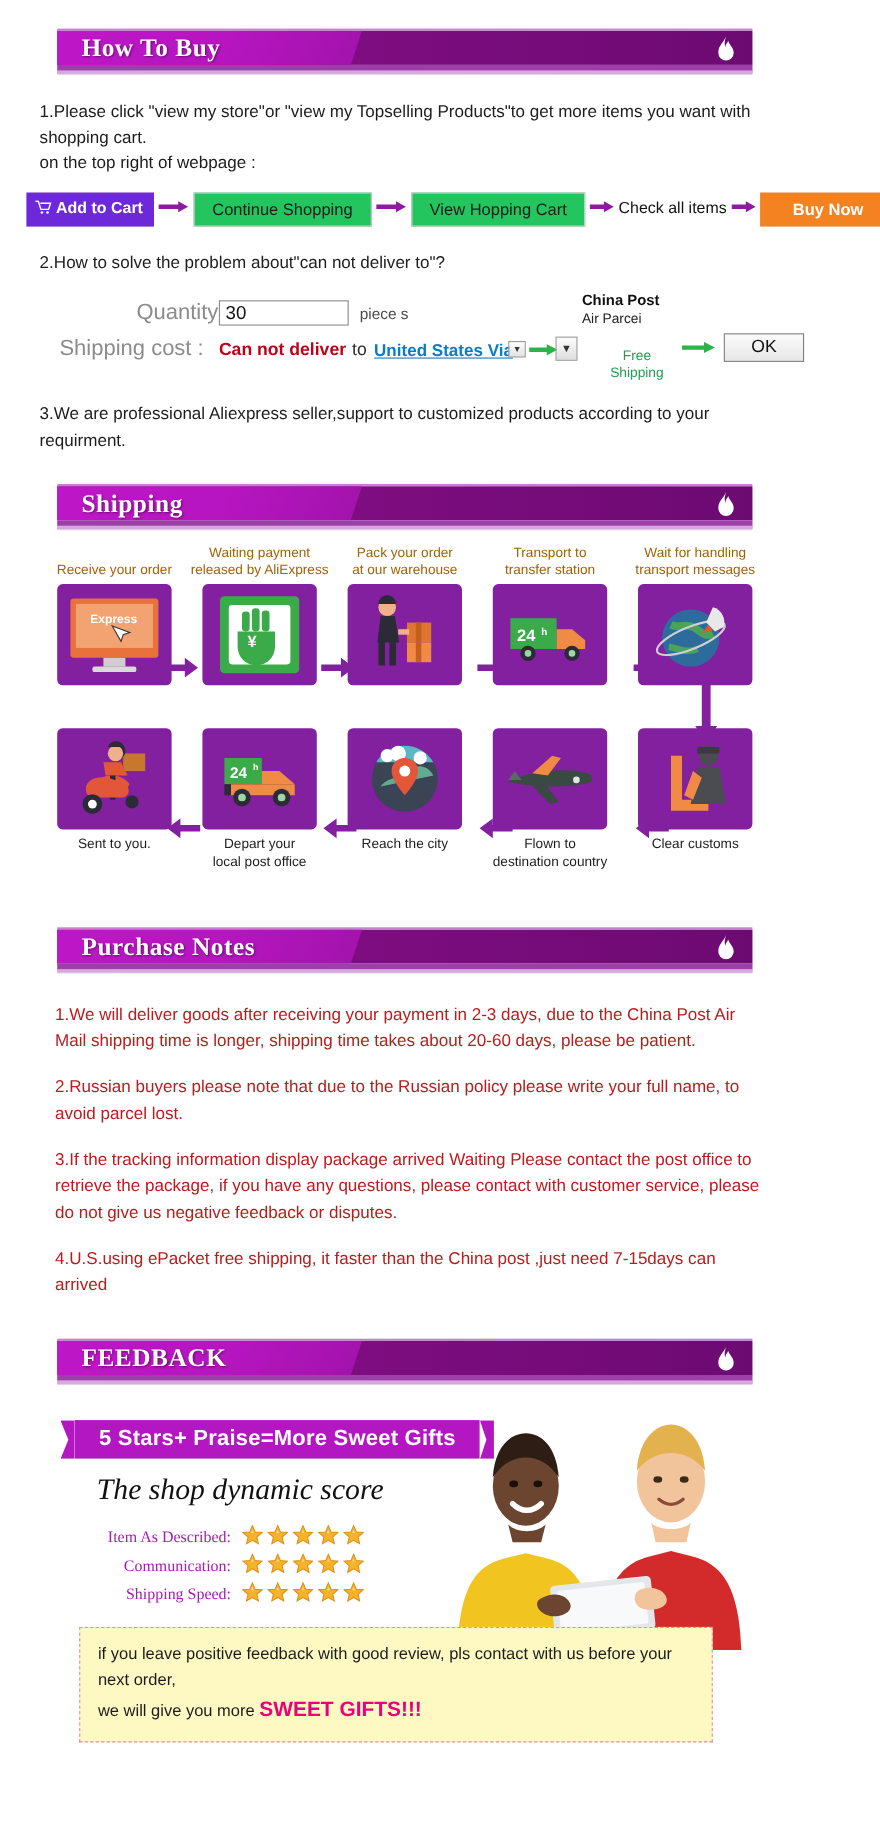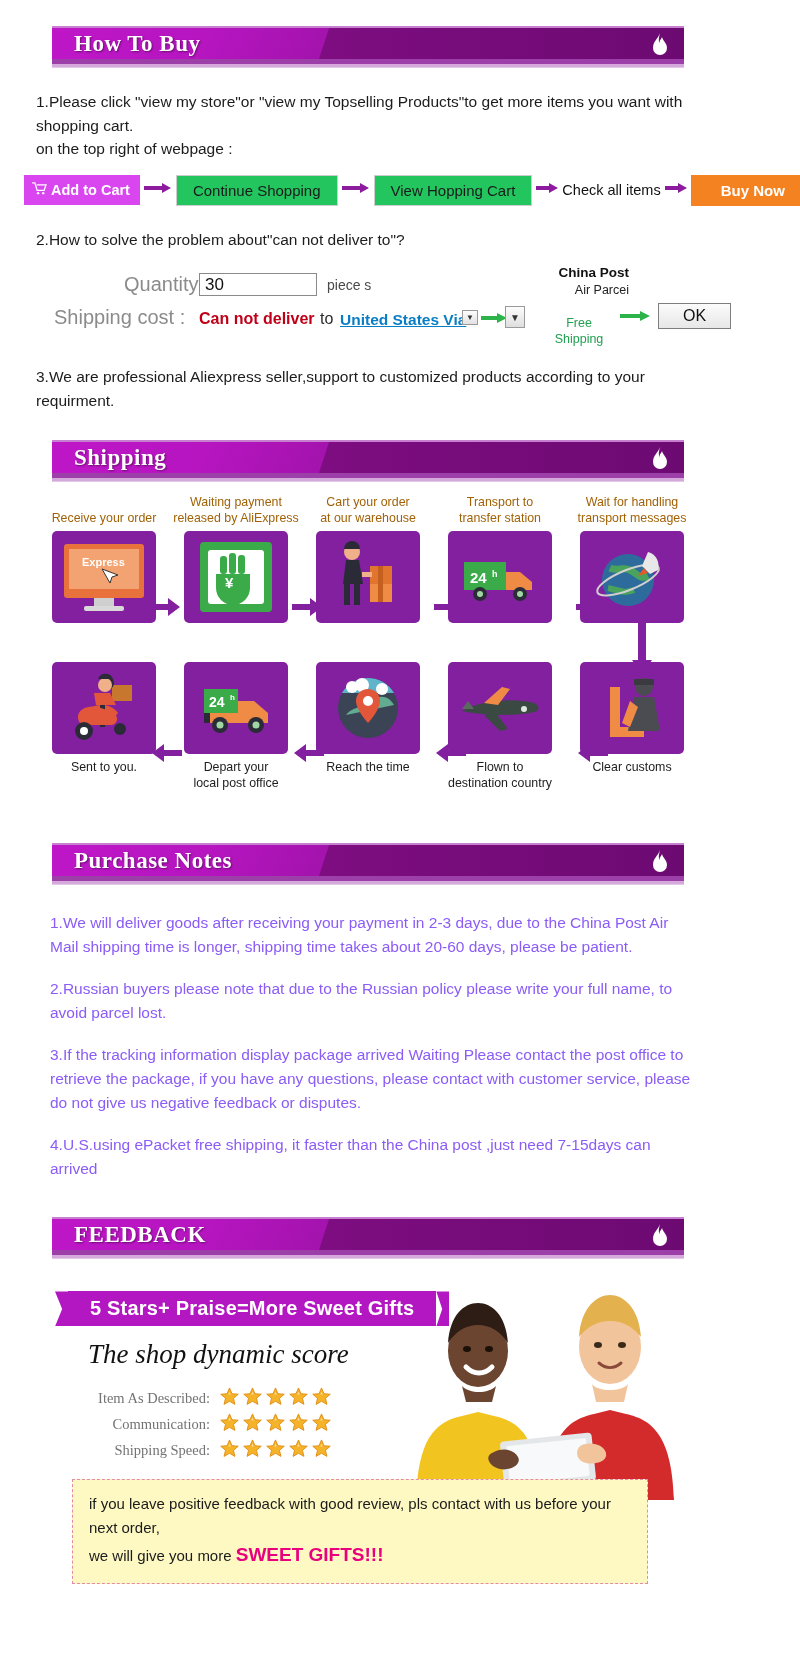--- a/index.html
+++ b/index.html
@@ -63,21 +63,21 @@
   }
   .block-pad { padding: 0 36px; }
 
   
   .flow {
     display:flex; align-items:center;
     padding: 0 24px;
     margin-top: 14px;
   }
   .chip-orange-red {
-    background:#d946ef;
+    background:#6d28d9;
     color:#fff;
     font-weight:bold;
     font-size: 14.5px;
     padding: 7px 10px 7px 8px;
     display:flex; align-items:center; gap:4px;
     white-space:nowrap;
   }
   .chip-white {
     background:#22c55e;
     border:1px solid #cdcdcd;
@@ -119,21 +119,21 @@
     display:flex; align-items:center; justify-content:center;
     font-size:8px; color:#333;
   }
   .big-drop {
     position:absolute; width:20px; height:22px;
     border:1px solid #9a9a9a; background:linear-gradient(#fdfdfd,#dedede);
     display:flex; align-items:center; justify-content:center;
     font-size:10px; color:#333;
   }
   .chinapost {
-    position:absolute; text-align:right; font-size:13px; line-height:1.25;
+    position:absolute; text-align:left; font-size:13px; line-height:1.25;
   }
   .chinapost b { font-size:13.5px; color:#111; }
   .chinapost .sub { font-size:12.5px; color:#222; }
   .freeship {
     position:absolute; text-align:center; font-size:12.5px; color:#21a050; line-height:1.3;
   }
   .ok-btn {
     position:absolute; width:73px; height:26px;
     border:1px solid #7e7e7e; background:linear-gradient(#fbfbfb,#e7e7e7);
     display:flex; align-items:center; justify-content:center;
@@ -152,21 +152,21 @@
     width:104px; height:92px; margin: 5px auto 0;
     background:#8320a0; border-radius:5px;
     display:flex; align-items:center; justify-content:center;
     overflow:hidden; position:relative;
   }
   .ship-cap-below {
     font-size:12.4px; line-height:1.25; color:#1d1d1d; margin-top:6px;
   }
 
   
-  .note { font-size:15.5px; line-height:1.55; color:#8b5cf6; margin: 0 0 18px 0; }
+  .note { font-size:15.5px; line-height:1.55; color:#b91c1c; margin: 0 0 18px 0; }
 
   
   .fb-area { position:relative; margin-top:18px; height:280px; }
   .ribbon {
     position:absolute; left:68px; top:14px;
     background:#b317c2; color:#fff;
     font-size:20px; font-weight:bold;
     padding:6px 22px;
     letter-spacing:.2px;
   }
@@ -178,21 +178,21 @@
   .ribbon:after{ right:-13px; clip-path: polygon(0 0,45% 50%,0 100%,100% 100%,100% 0); }
   .score-title {
     position:absolute; left:88px; top:62px;
     font-family:"Liberation Serif", serif;
     font-style:italic; font-size:27px; color:#111;
   }
   .score-rows { position:absolute; left:84px; top:108px; }
   .score-row { display:flex; align-items:center; height:26px; }
   .score-lbl {
     width:136px; text-align:right; padding-right:10px;
-    font-family:"Liberation Serif", serif; font-size:14.5px; color:#737373;
+    font-family:"Liberation Serif", serif; font-size:14.5px; color:#a21caf;
   }
   .stars { display:flex; gap:4px; }
   .promo {
     position:absolute; left:72px; right:88px; top: 202px;
     border: 1.5px dashed #e58aa8;
     padding: 12px 16px;
     background:#fef9c3;
   }
   .promo p { margin:0; font-size:15px; line-height:1.6; color:#1b1b1b; }
   .promo .big { color:#e8007d; font-weight:bold; font-size:19px; }
@@ -337,21 +337,21 @@
             <rect x="30" y="20" width="7" height="18" rx="3" fill="#3bab4a"></rect>
             <rect x="39" y="17" width="7" height="21" rx="3" fill="#3bab4a"></rect>
             <rect x="48" y="19" width="7" height="19" rx="3" fill="#3bab4a"></rect>
             <path d="M26 38h34v14a17 17 0 0 1-34 0z" fill="#3bab4a"></path>
             <text x="35" y="52" font-family="Liberation Sans" font-size="15" fill="#fff" font-weight="bold">¥</text>
           </svg>
         </div>
       </div>
 
       <div class="ship-cell">
-        <div class="ship-cap" style="white-space:pre-line;">Cart your order
+        <div class="ship-cap" style="white-space:pre-line;">Pack your order
 at our warehouse</div>
         <div class="ship-tile">
           <svg width="92" height="82" viewBox="0 0 92 82">
             <circle cx="30" cy="16" r="8" fill="#f0b089"></circle>
             <path d="M22 13a8 8 0 0 1 16 0z" fill="#2b2b38"></path>
             <path d="M24 24h13l4 24H21z" fill="#2b2b38"></path>
             <rect x="22" y="47" width="6" height="22" fill="#2b2b38"></rect>
             <rect x="32" y="47" width="6" height="22" fill="#2b2b38"></rect>
             <rect x="48" y="30" width="22" height="18" fill="#e0752f"></rect>
             <rect x="48" y="48" width="22" height="18" fill="#ef8b45"></rect>
@@ -456,21 +456,21 @@
             <circle cx="46" cy="41" r="30" fill="#3b4455"></circle>
             <path d="M20 26a30 30 0 0 1 52 0z" fill="#5fb4c9"></path>
             <circle cx="30" cy="20" r="6" fill="#fff"></circle>
               <circle cx="40" cy="18" r="7" fill="#fff"></circle>
             <circle cx="60" cy="22" r="6" fill="#fff"></circle>
             <path d="M24 48c8-10 18-6 26-14s18-4 22 4" fill="#6cc7a0" opacity=".8"></path>
             <path d="M46 22c7 0 12 5 12 12 0 9-12 22-12 22S34 43 34 34c0-7 5-12 12-12z" fill="#e2573a"></path>
             <circle cx="46" cy="34" r="5" fill="#fff"></circle>
           </svg>
         </div>
-        <div class="ship-cap-below">Reach the time</div>
+        <div class="ship-cap-below">Reach the city</div>
       </div>
 
       <div class="ship-cell">
         <div class="ship-tile">
           <svg width="92" height="82" viewBox="0 0 92 82">
             <path d="M8 44c16-10 52-14 72-8 6 2 6 8 0 9-20 5-56 3-72-1z" fill="#3a4a42"></path>
             <path d="M30 36l18-16 8 2-12 16z" fill="#ef8b45"></path>
             <path d="M30 48l16 16 8-2-12-16z" fill="#3a4a42"></path>
             <path d="M8 42h12l-6-8z" fill="#5a6b5e"></path>
             <circle cx="70" cy="42" r="3" fill="#dfe7e0"></circle>

